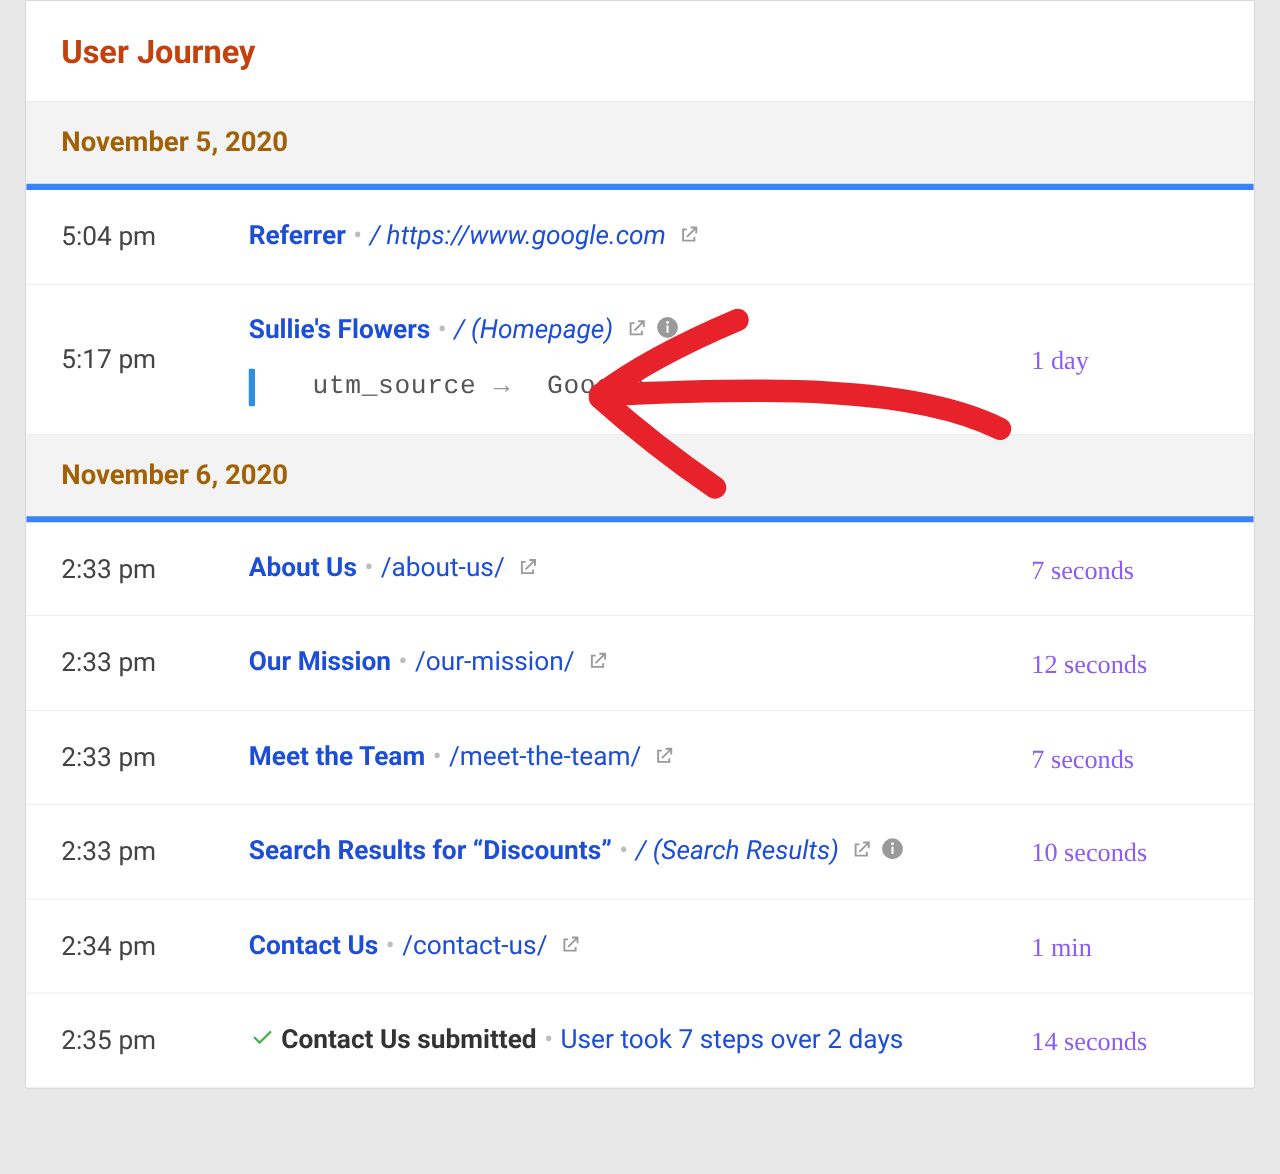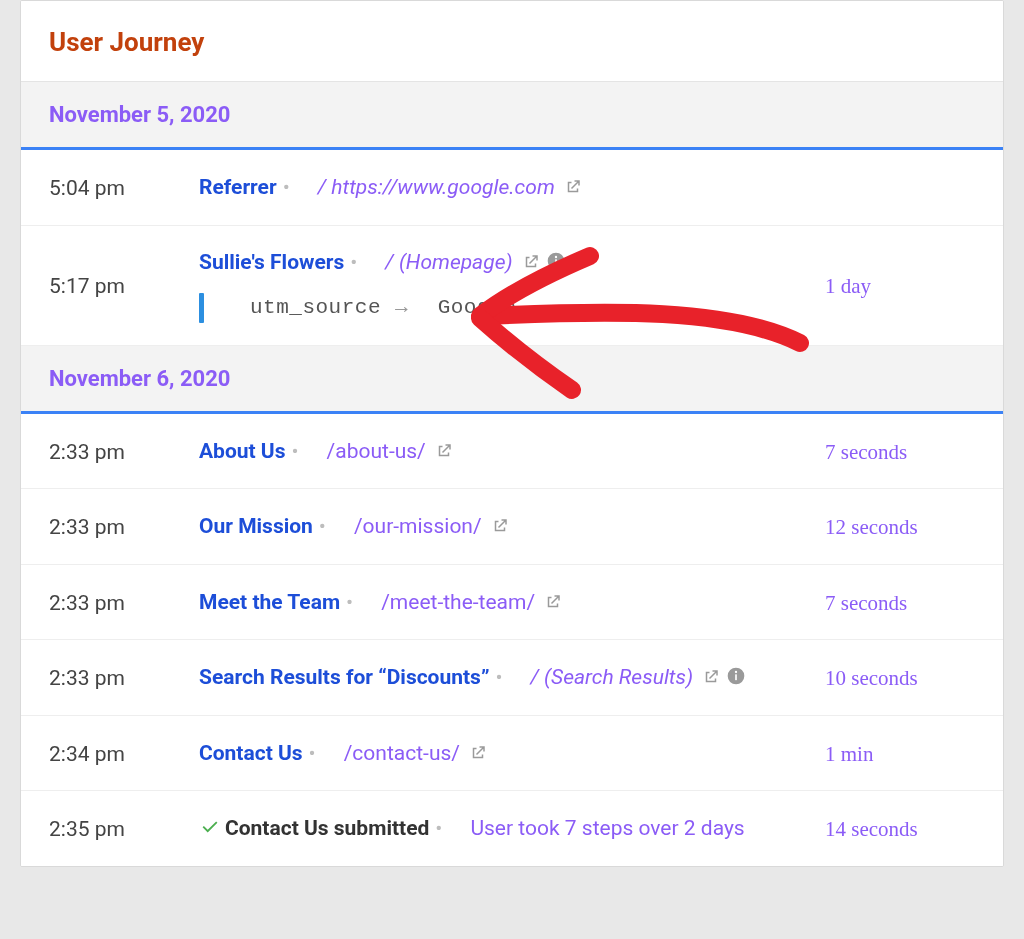--- a/index.html
+++ b/index.html
@@ -29,22 +29,22 @@
     font-weight: 700;
     color: #c2410c;
     border-bottom: 1px solid #e4e4e4;
     background: #fff;
   }
   .date-header {
     background: #f3f3f3;
     padding: 20px 28px;
     font-size: 22px;
     font-weight: 700;
-    color: #8b5cf6;
-    border-bottom: 3px solid #3b82f6;
+    color: #a16207;
+    border-bottom: 5px solid #3b82f6;
   }
   .row {
     display: flex;
     align-items: center;
     padding: 20px 28px;
     border-bottom: 1px solid #eee;
     background: #fff;
     font-size: 21px;
     line-height: 1.55;
   }
@@ -69,23 +69,22 @@
   .title-strong {
     font-weight: 700;
     color: #1d4ed8;
   }
   .title-strong.submit { color: #333; }
   .dot {
     color: #bdbdbd;
     padding: 0 6px;
   }
   .path {
-    color: #8b5cf6;
+    color: #1d4ed8;
     font-style: normal;
-    margin-left: 22px;
   }
   .path.italic { font-style: italic; }
   .ext-icon, .info-icon, .check-icon {
     display: inline-flex;
     vertical-align: -2px;
   }
   .ext-icon svg { width: 18px; height: 18px; }
   .info-icon svg { width: 20px; height: 20px; }
   .check-icon svg { width: 22px; height: 22px; margin-right: 4px; vertical-align: -3px;}
   .ext-icon { margin-left: 4px; color: #9a9a9a; }

